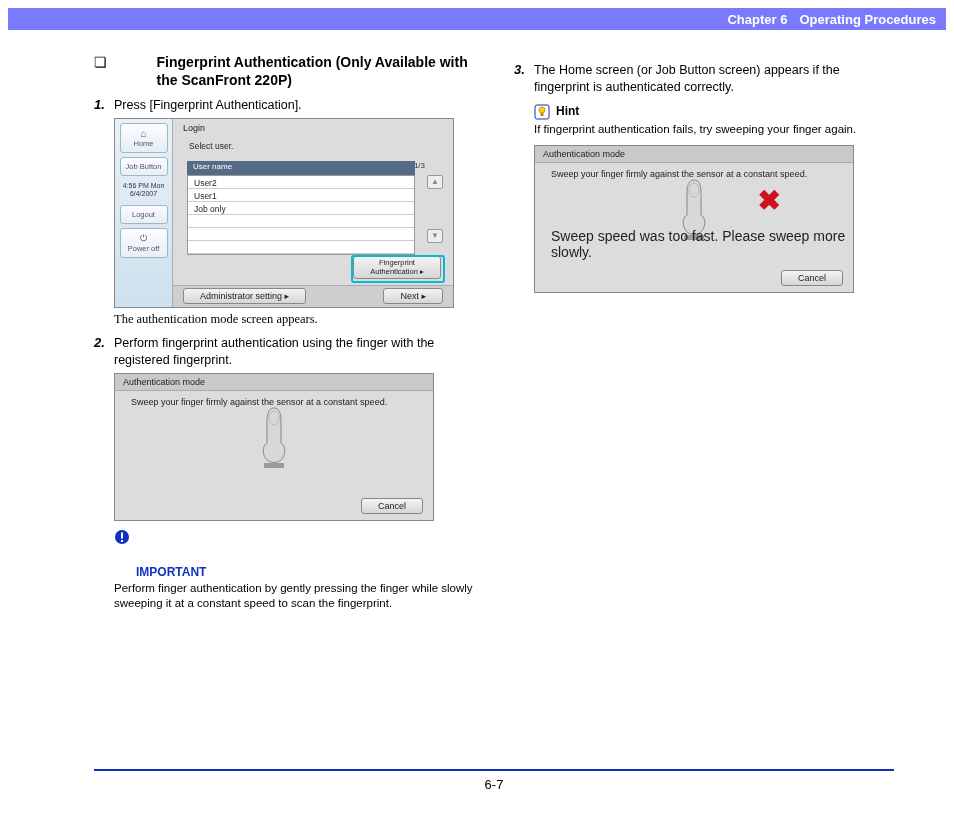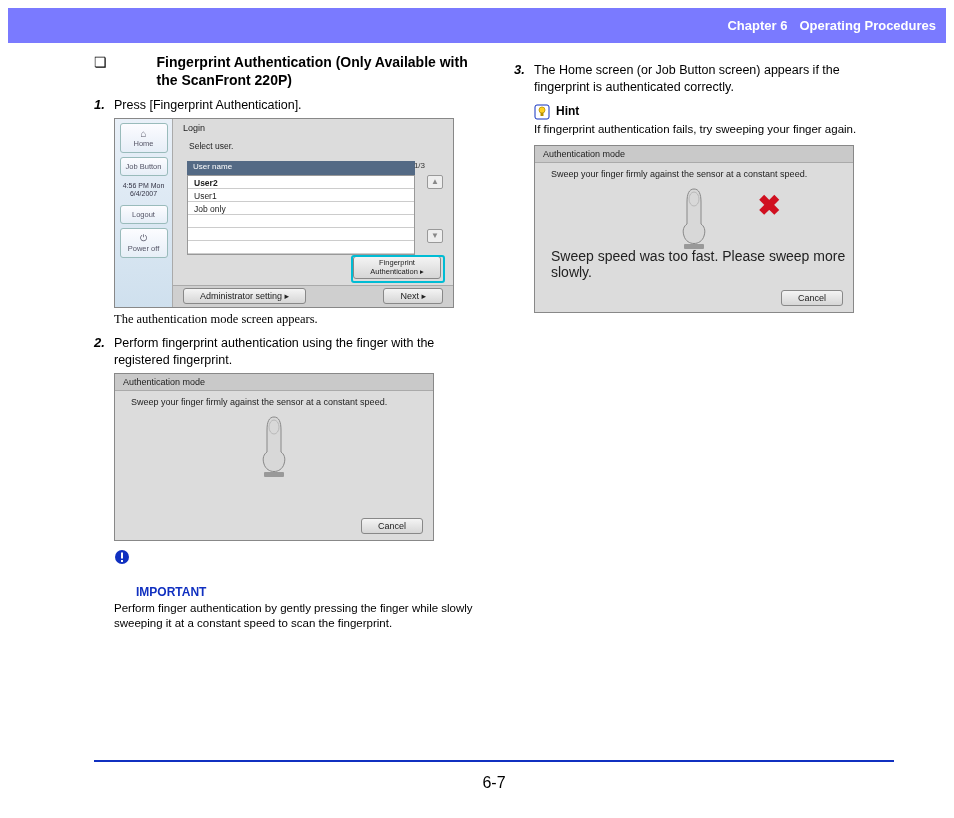--- a/index.html
+++ b/index.html
@@ -7,21 +7,21 @@
     width: 954px;
     height: 818px;
     background: #fff;
     font-family: Arial, Helvetica, sans-serif;
     position: relative;
     color: #000;
   }
   .header-bar {
     position: absolute;
     top: 8px; left: 8px; right: 8px;
-    height: 35px;
+    height: 22px;
     background: #7a7aff;
     color: #fff;
     font-weight: bold;
     font-size: 13px;
     display: flex;
     align-items: center;
     justify-content: flex-end;
     padding: 0 10px;
   }
   .header-bar .chap { margin-right: 12px; }
@@ -44,22 +44,22 @@
   .note-row { display: flex; align-items: flex-start; gap: 6px; margin: 8px 0 2px 20px; }
   .note-icon { width: 16px; height: 16px; }
   .important-label { color: #1030c0; font-weight: bold; font-size: 12px; margin-top: 36px; }
   .hint-label { font-weight: bold; font-size: 12px; }
   .note-text { font-size: 11.5px; line-height: 1.3; margin: 2px 0 8px 20px; }
   .footer {
     position: absolute;
     left: 94px; right: 60px; bottom: 26px;
     text-align: center;
     border-top: 2px solid #1030c0;
-    padding-top: 12px;
-    font-size: 16px;
+    padding-top: 6px;
+    font-size: 13px;
   }
   
   .shot {
     border: 1px solid #888;
     background: #dcdcdc;
     margin: 4px 0 4px 20px;
     position: relative;
     font-size: 9px;
     color: #222;
   }
@@ -107,37 +107,37 @@
   .shot1 .user-header {
     position:absolute; top:42px; left:14px; width:228px; height:28px;
     background:#546a85; color:#fff; font-size:8px; padding:1px 6px;
   }
   .shot1 .page-ind { position:absolute; top:42px; right:28px; font-size:8px; color:#333;}
   .shot1 .user-list {
     position:absolute; top:56px; left:14px; width:228px;
     border:1px solid #999; background:#fff;
   }
   .shot1 .user-list div { border-bottom:1px solid #ccc; font-size:8.5px; padding:2px 6px; height:13px;}
-  .shot1 .user-list div:first-child { font-weight:bold; }
+  .shot1 .user-list div:first-child { font-weight:normal; }
   .shot1 .user-list div.empty { height:13px; }
   .shot1 .scroll { position:absolute; top:56px; right:10px; width:16px; display:flex; flex-direction:column; gap:40px;}
   .shot1 .scroll .arw { width:16px;height:14px;border:1px solid #999;background:#eee;border-radius:2px; text-align:center;font-size:8px;line-height:12px;color:#888;}
   .shot1 .fp-btn {
     position:absolute; bottom:28px; right:12px;
     width:88px; padding:2px 4px;
     border:1px solid #888; border-radius:3px;
     background:linear-gradient(#f4f4f4,#d6d6d6);
     font-size:7.5px; text-align:center; line-height:1.1;
   }
   .shot1 .fp-frame { position:absolute; bottom:24px; right:8px; width:94px; height:28px; border:2px solid #00bcd4; border-radius:3px; pointer-events:none;}
   .shot1 .bottom-bar { position:absolute; bottom:0; left:0; right:0; height:22px; background:#cfcfcf; border-top:1px solid #aaa;}
   .shot1 .admin-btn { position:absolute; bottom:3px; left:10px; }
   .shot1 .next-btn { position:absolute; bottom:3px; right:10px; }
   
-  .shot-auth { width: 320px; height: 168px; }
+  .shot-auth { width: 320px; height: 148px; }
   .shot-auth .hand {
     position:absolute; left:50%; top:44%; transform:translate(-50%,-50%);
   }
   .shot-auth .hand svg { display:block; }
   .shot-auth .red-x {
     position:absolute; left:70%; top:26%;
     color:#d01020; font-size:28px; font-weight:bold;
   }
   .shot-auth .err-text { position:absolute; bottom:32px; left:16px; font-size:14px;}
   .shot-auth .cancel { position:absolute; bottom:6px; right:10px; }

